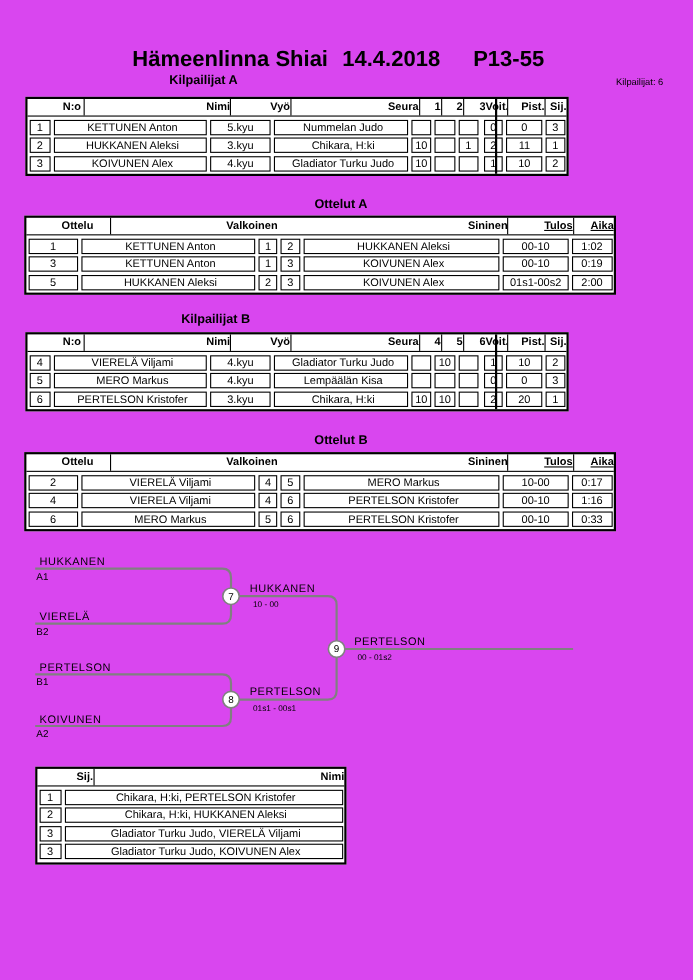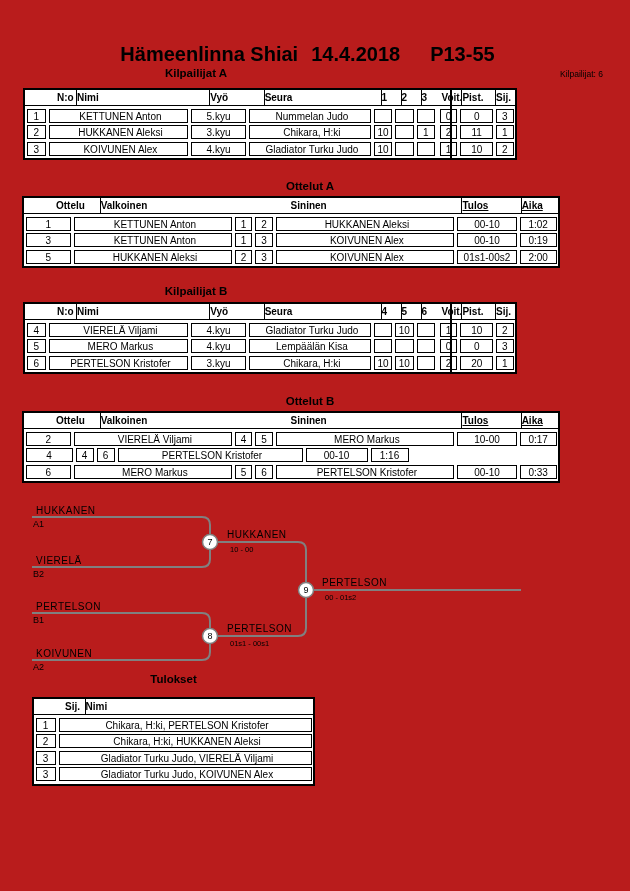--- a/index.html
+++ b/index.html
@@ -1,44 +1,44 @@
 <!DOCTYPE html>
 <html><head>
 <meta charset="utf-8">
 <style>
   html,body { margin:0; padding:0; background:#fff; }
   .page {
-    position:relative; width:630px; height:891px; background:#b91c1c;
+    position:relative; width:630px; height:891px; background:#d946ef;
     font-family:"Liberation Sans", sans-serif; color:#000; overflow:hidden;
   }
   .main-title {
     position:absolute; top:43px; left:0; width:615px; text-align:center;
     font-weight:bold; font-size:20px; white-space:nowrap;
   }
   .main-title .t-date { margin-left:13px; }
   .main-title .t-cat  { margin-left:30px; }
   .sec-title { position:absolute; font-weight:bold; font-size:11.5px; text-align:center; }
-  #ka-title  { top:67px;  left:23px; width:346px; }
+  #ka-title  { top:67px;  left:12px; width:346px; }
   #oa-title  { top:180px; left:22px; width:576px; }
   #kb-title  { top:285px; left:23px; width:346px; }
   #ob-title  { top:395px; left:22px; width:576px; }
   #tul-title { top:673px; left:32px; width:283px; }
   .comp-count { position:absolute; top:69px; right:27px; font-size:8.5px; }
 
   .tbl { position:absolute; border:2px solid #000; background:#fff; box-sizing:border-box; }
   .kilp { left:23px; width:494px; }
   #tbl-a  { top:88px; }
   #tbl-b  { top:302px; }
   .ott  { left:22px; width:538px; }
   #tbl-oa { top:196px; }
   #tbl-ob { top:411px; }
   #tbl-tul { left:32px; top:697px; width:283px; }
 
   .thead { display:flex; border-bottom:1px solid #000; font-weight:bold; font-size:10px;padding-left:31px; }
-  .hc { height:15px; line-height:15px; text-align:left; box-sizing:border-box; overflow:hidden; white-space:nowrap; }
+  .hc { height:15px; line-height:15px; text-align:right; box-sizing:border-box; overflow:hidden; white-space:nowrap; }
   .hcl { text-align:left; padding-left:1px; }
   .br { border-right:1px solid #000; }
   .bl { border-left:1px solid #000;text-decoration:underline; }
 
   .tbody { padding-bottom:2.5px; }
   .trow { display:flex; margin-top:2.5px; }
   .cw { box-sizing:border-box; padding:0 1.5px; }
   .box {
     border:1px solid #000; height:14px; line-height:13px; font-size:10px;
     box-sizing:border-box; overflow:hidden; white-space:nowrap; background:#fff;
@@ -427,20 +427,23 @@
         <div class="cw oc5">
             <div class="box num">10-00</div>
           </div>
         <div class="cw oc6">
             <div class="box num">0:17</div>
           </div>
       </div>
       <div class="trow">
         <div class="cw oc0">
             <div class="box num">4</div>
+          </div>
+        <div class="cw oc1">
+            <div class="box txt">VIERELA Viljami</div>
           </div>
         <div class="cw oc2">
             <div class="box num">4</div>
           </div>
         <div class="cw oc3">
             <div class="box num">6</div>
           </div>
         <div class="cw oc4">
             <div class="box txt">PERTELSON Kristofer</div>
           </div>
@@ -500,21 +503,20 @@
     <text class="bnum" x="210" y="144">8</text>
     <text class="bnum" x="306" y="98">9</text>
     <text class="bname" x="227" y="43">HUKKANEN</text>
     <text class="bscore" x="230" y="57">10 - 00</text>
     <text class="bname" x="227" y="137">PERTELSON</text>
     <text class="bscore" x="230" y="151">01s1 - 00s1</text>
     <text class="bname" x="322" y="91">PERTELSON</text>
     <text class="bscore" x="325" y="105">00 - 01s2</text>
   </svg>
 
-  <div class="sec-title" id="tul-title">Tulokset</div>
 
   <div class="tbl" id="tbl-tul">
     <div class="thead">
       <div class="hc tc0 br">Sij.</div>
       <div class="hc tc1">Nimi</div>
     </div>
     <div class="tbody">
       <div class="trow">
         <div class="cw tc0">
             <div class="box num">1</div>

